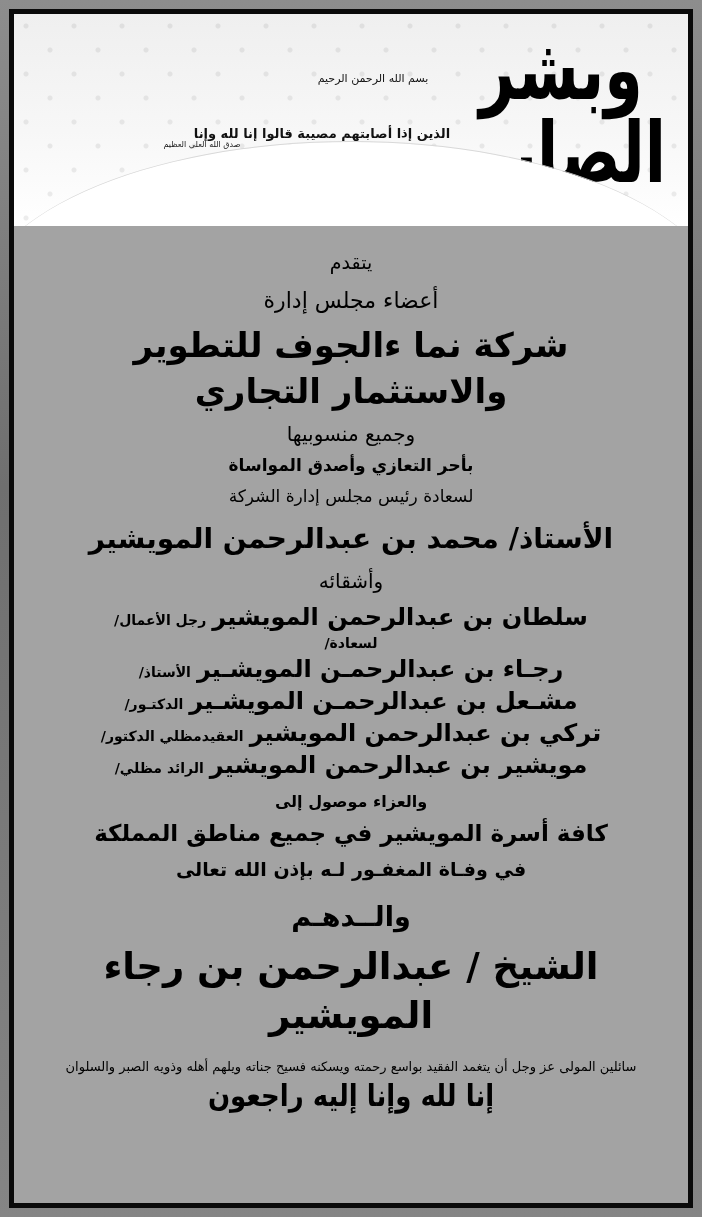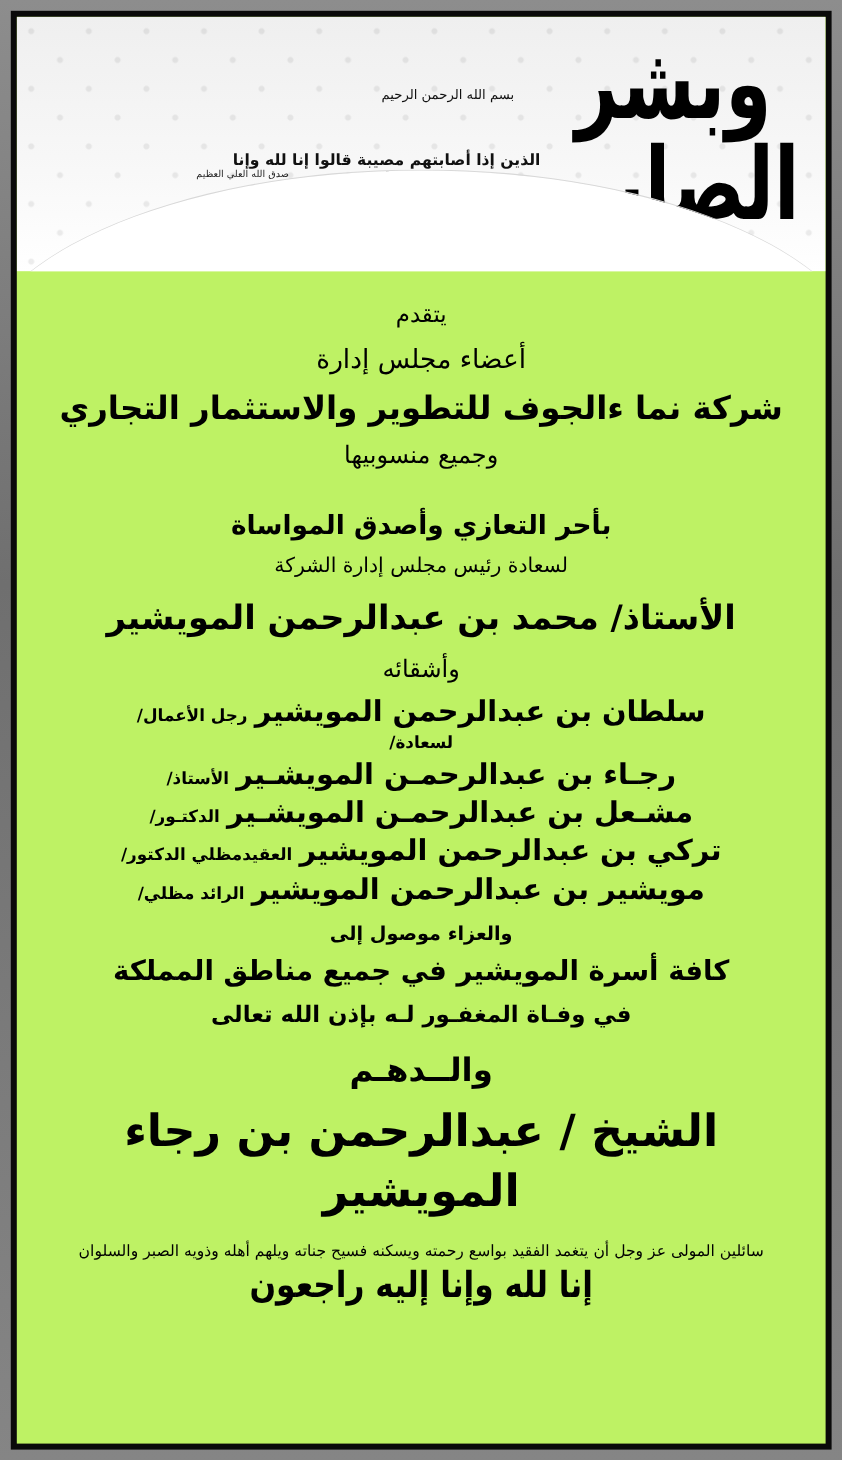--- a/index.html
+++ b/index.html
@@ -31,21 +31,21 @@
     left: 9px; top: 9px;
     width: 684px;
     height: 1199px;
     background: #0a0a0a;
   }
   .sheet {
     position: absolute;
     left: 14px; top: 14px;
     width: 674px;
     height: 1189px;
-    background: #bef264;
+    background: #a3a3a3;
     overflow: hidden;
   }
 
   
   .header {
     position: relative;
     height: 212px;
     background:
       radial-gradient(circle at 12px 12px, rgba(0,0,0,0.07) 2px, rgba(0,0,0,0) 3px),
       radial-gradient(circle at 36px 36px, rgba(0,0,0,0.07) 2px, rgba(0,0,0,0) 3px),
@@ -122,23 +122,23 @@
   
   .body {
     padding: 18px 34px 0 34px;
     text-align: center;
     color: #000;
   }
   .line { margin: 0 0 4px 0; line-height: 1.35; }
 
   .t-yataqaddam { font-size: 19px; font-weight: 400; margin-top: 6px; }
   .t-members    { font-size: 22px; font-weight: 400; margin-top: 10px; }
-  .t-company    { font-size: 27px; font-weight: 700; margin-top: 8px; letter-spacing: -0.3px; }
+  .t-company    { font-size: 34px; font-weight: 700; margin-top: 8px; letter-spacing: -0.3px; }
   .t-staff      { font-size: 20px; font-weight: 400; margin-top: 6px; }
-  .t-condolence { font-size: 22px; font-weight: 700; margin-top: 31px; }
+  .t-condolence { font-size: 17px; font-weight: 700; margin-top: 6px; }
   .t-to-chair   { font-size: 17px; font-weight: 400; margin-top: 8px; }
   .t-chairman   { font-size: 28px; font-weight: 700; margin-top: 12px; }
   .t-brothers   { font-size: 20px; font-weight: 400; margin-top: 10px; }
 
   .person-list { margin-top: 8px; }
   .person {
     display: flex;
     flex-direction: row-reverse;
     justify-content: center;
     align-items: baseline;

